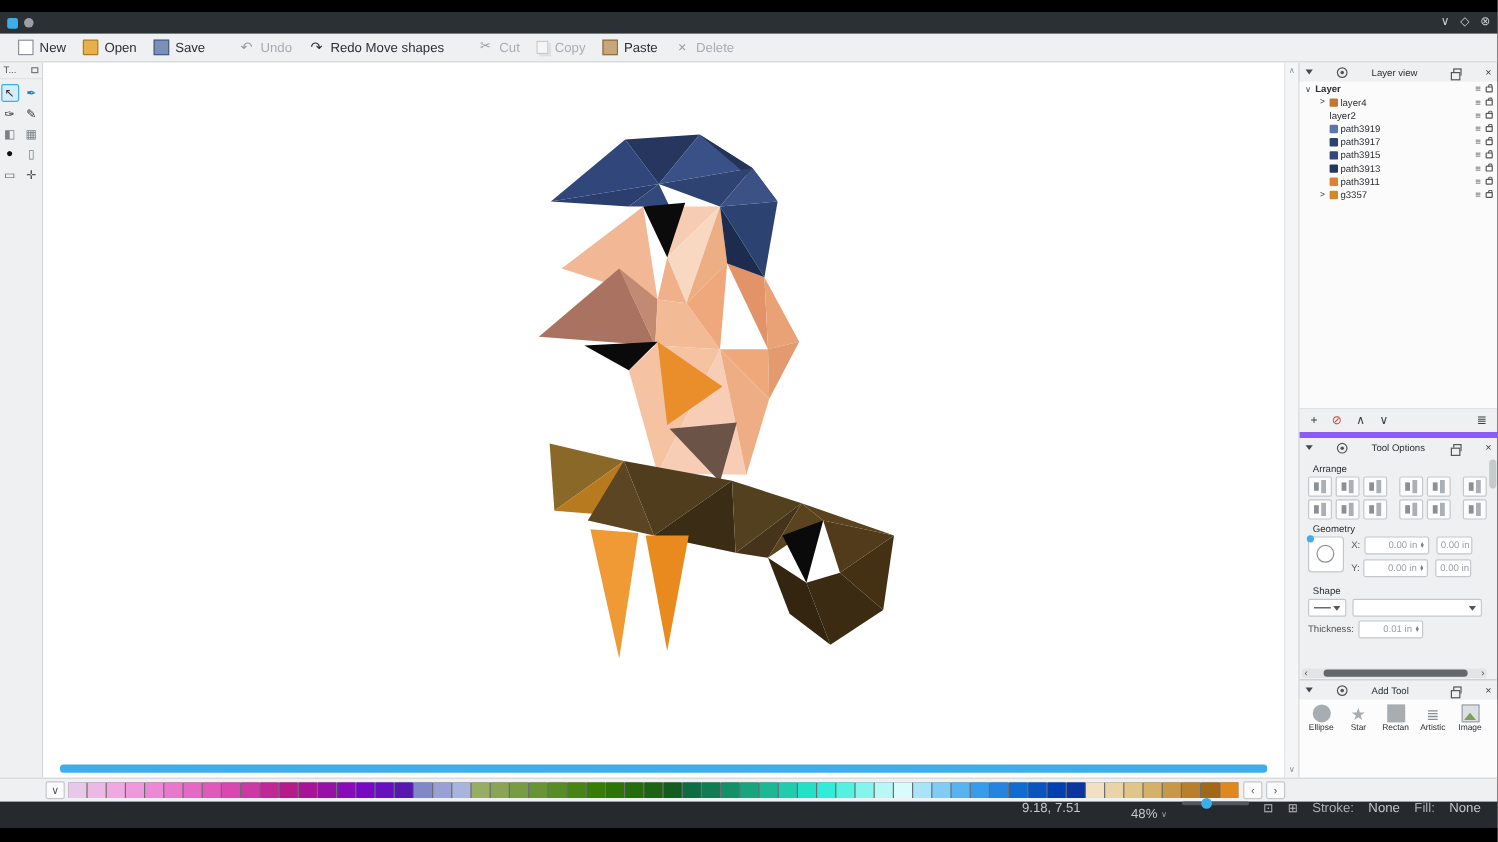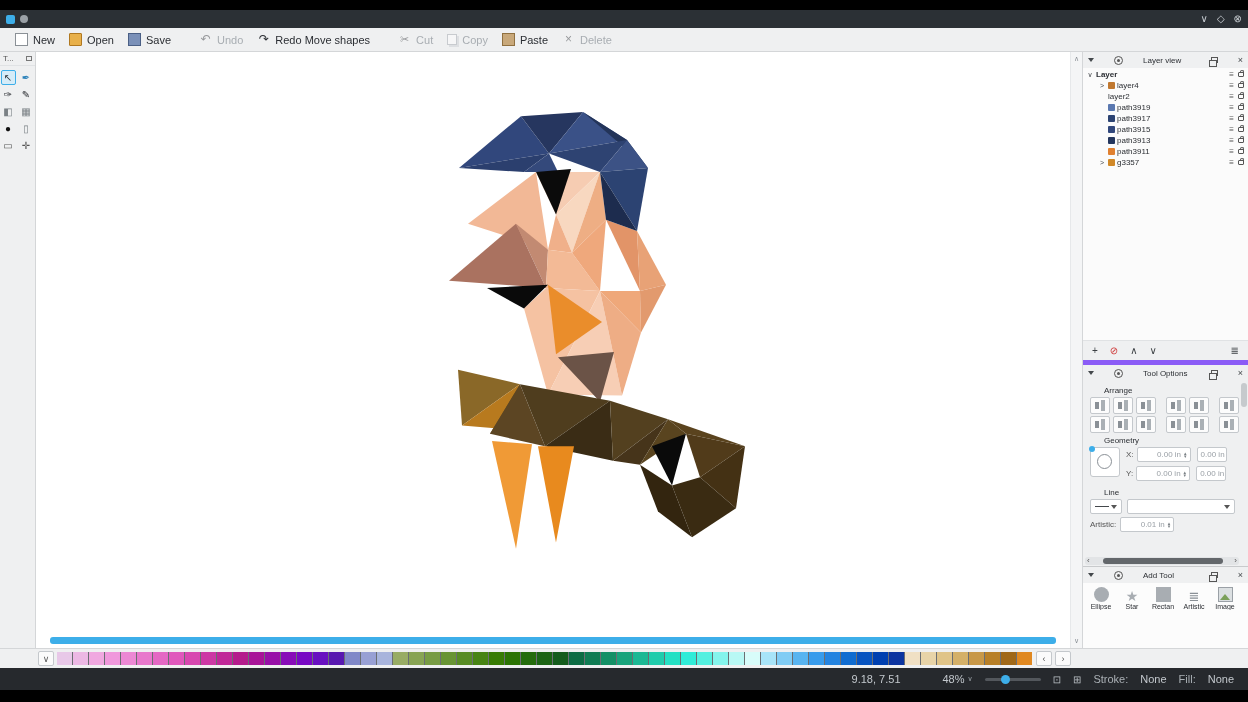--- a/index.html
+++ b/index.html
@@ -76,21 +76,21 @@
   .lic{width:7px;height:7px;border-radius:1px;flex:0 0 7px}
   .vis-ico{font-size:8px;color:#555}
   .lock-ico{width:6px;height:5px;border:1px solid #555;border-radius:1px;position:relative;margin-left:2px}
   .lock-ico::before{content:"";position:absolute;left:1px;top:-3px;width:2px;height:2px;border:1px solid #555;border-bottom:none;border-radius:2px 2px 0 0}
   .layer-btns{flex:0 0 20px;display:flex;align-items:center;gap:12px;padding:0 9px;background:#eff0f1;border-top:1px solid #e0e2e4}
   .lb{font-size:10px;color:#3a3e42;line-height:18px}
   .lb.red{color:#d04040}
   .lb.right{margin-left:auto}
 
   .dk-body{flex:1 1 auto;padding:2px 7px 0 7px;position:relative;overflow:hidden}
-  .sec-label{font-size:8px;color:#2b2e33;margin:3px 14px 2px}
+  .sec-label{font-size:8px;color:#2b2e33;margin:3px 4px 2px}
   .arrange-grid{display:flex;flex-wrap:wrap;gap:2px 3px;width:150px}
   .opt-btn{flex:0 0 20px;height:17px;background:#fcfcfc;border:1px solid #c4c8cc;border-radius:2px;display:flex;align-items:center;justify-content:center}
   .opt-btn:nth-child(3),.opt-btn:nth-child(5),.opt-btn:nth-child(9),.opt-btn:nth-child(11){margin-right:7px}
   .ai{display:block;width:12px;height:11px;position:relative}
   .ai::before{content:"";position:absolute;left:1px;top:2px;width:4px;height:7px;background:#8a9096}
   .ai::after{content:"";position:absolute;right:1px;top:0;width:4px;height:11px;background:#aab0b5}
   .geom-row{display:flex;align-items:flex-start;margin-bottom:2px}
   .geom-preview{width:30px;height:30px;background:#fff;border:1px solid #c4c8cc;border-radius:3px;position:relative;margin-right:6px;flex:0 0 30px}
   .gp-circle{position:absolute;left:6px;top:6px;width:15px;height:15px;border:1px solid #8a9096;border-radius:50%}
   .gp-dot{position:absolute;left:-2px;top:-2px;width:6px;height:6px;background:#3daee9;border-radius:50%}
@@ -125,21 +125,21 @@
   .shape-ico.image::before{content:"";position:absolute;left:1px;bottom:1px;width:0;height:0;border-left:5px solid transparent;border-right:5px solid transparent;border-bottom:6px solid #7ba05a}
   .shape-label{font-size:7px;color:#2b2e33;margin-top:1px;white-space:nowrap;overflow:hidden}
 
   
   .palette-row{flex:0 0 20px;background:#eff0f1;border-top:1px solid #d4d6d8;display:flex;align-items:center;padding-left:38px}
   .pal-btn{width:16px;height:15px;border:1px solid #c4c8cc;background:#fbfbfb;font-size:9px;color:#555;display:inline-flex;align-items:center;justify-content:center;border-radius:2px;margin-right:3px}
   .palette{display:flex;gap:1px;background:#6a6e72;height:13px;width:975px;margin-right:4px}
   .swatch{flex:0 0 15px;height:13px}
 
   
-  .statusbar{flex:0 0 22px;background:#26292d;display:flex;align-items:center;justify-content:flex-end;gap:12px;padding:0 14px;font-size:11px;color:#c3c8cd}
+  .statusbar{flex:0 0 22px;background:#26292d;display:flex;justify-content:flex-end;gap:12px;padding:0 14px;font-size:11px;color:#c3c8cd}
   .sb-coords{margin-right:30px}
   .sb-zoom{display:inline-flex;align-items:center;gap:3px}
   .zcaret{font-size:7px;color:#9aa0a6}
   .sb-slider{width:56px;height:3px;background:#53575c;border-radius:2px;position:relative}
   .sb-knob{position:absolute;left:16px;top:-3px;width:9px;height:9px;background:#3daee9;border-radius:50%}
   .sb-ico{font-size:10px;color:#b8bdc2}
   .sb-label{color:#aab0b5}
 </style>
 </head>
 <body>
@@ -438,32 +438,32 @@
                   <span class="spin">
                       <span>0.00 in</span>
                       <span class="spin-arrows">▴<br>▾</span>
                     </span>
                   <span class="spin clip">
                       <span>0.00 in</span>
                     </span>
                 </div>
               </div>
             </div>
-            <div class="sec-label">Line</div>
+            <div class="sec-label">Shape</div>
             <div class="line-row">
               <span class="combo small">
                   <span class="line-glyph"></span>
                   <span class="caret"></span>
                 </span>
               <span class="combo wide">
                   <span class="caret"></span>
                 </span>
             </div>
             <div class="thick-row">
-              <span class="f-label">Artistic:</span>
+              <span class="f-label">Thickness:</span>
               <span class="spin">
                   <span>0.01 in</span>
                   <span class="spin-arrows">▴<br>▾</span>
                 </span>
             </div>
           </div>
           <div class="opt-vscroll">
               <span class="ovthumb"></span>
             </div>
           <div class="opt-hscroll">

